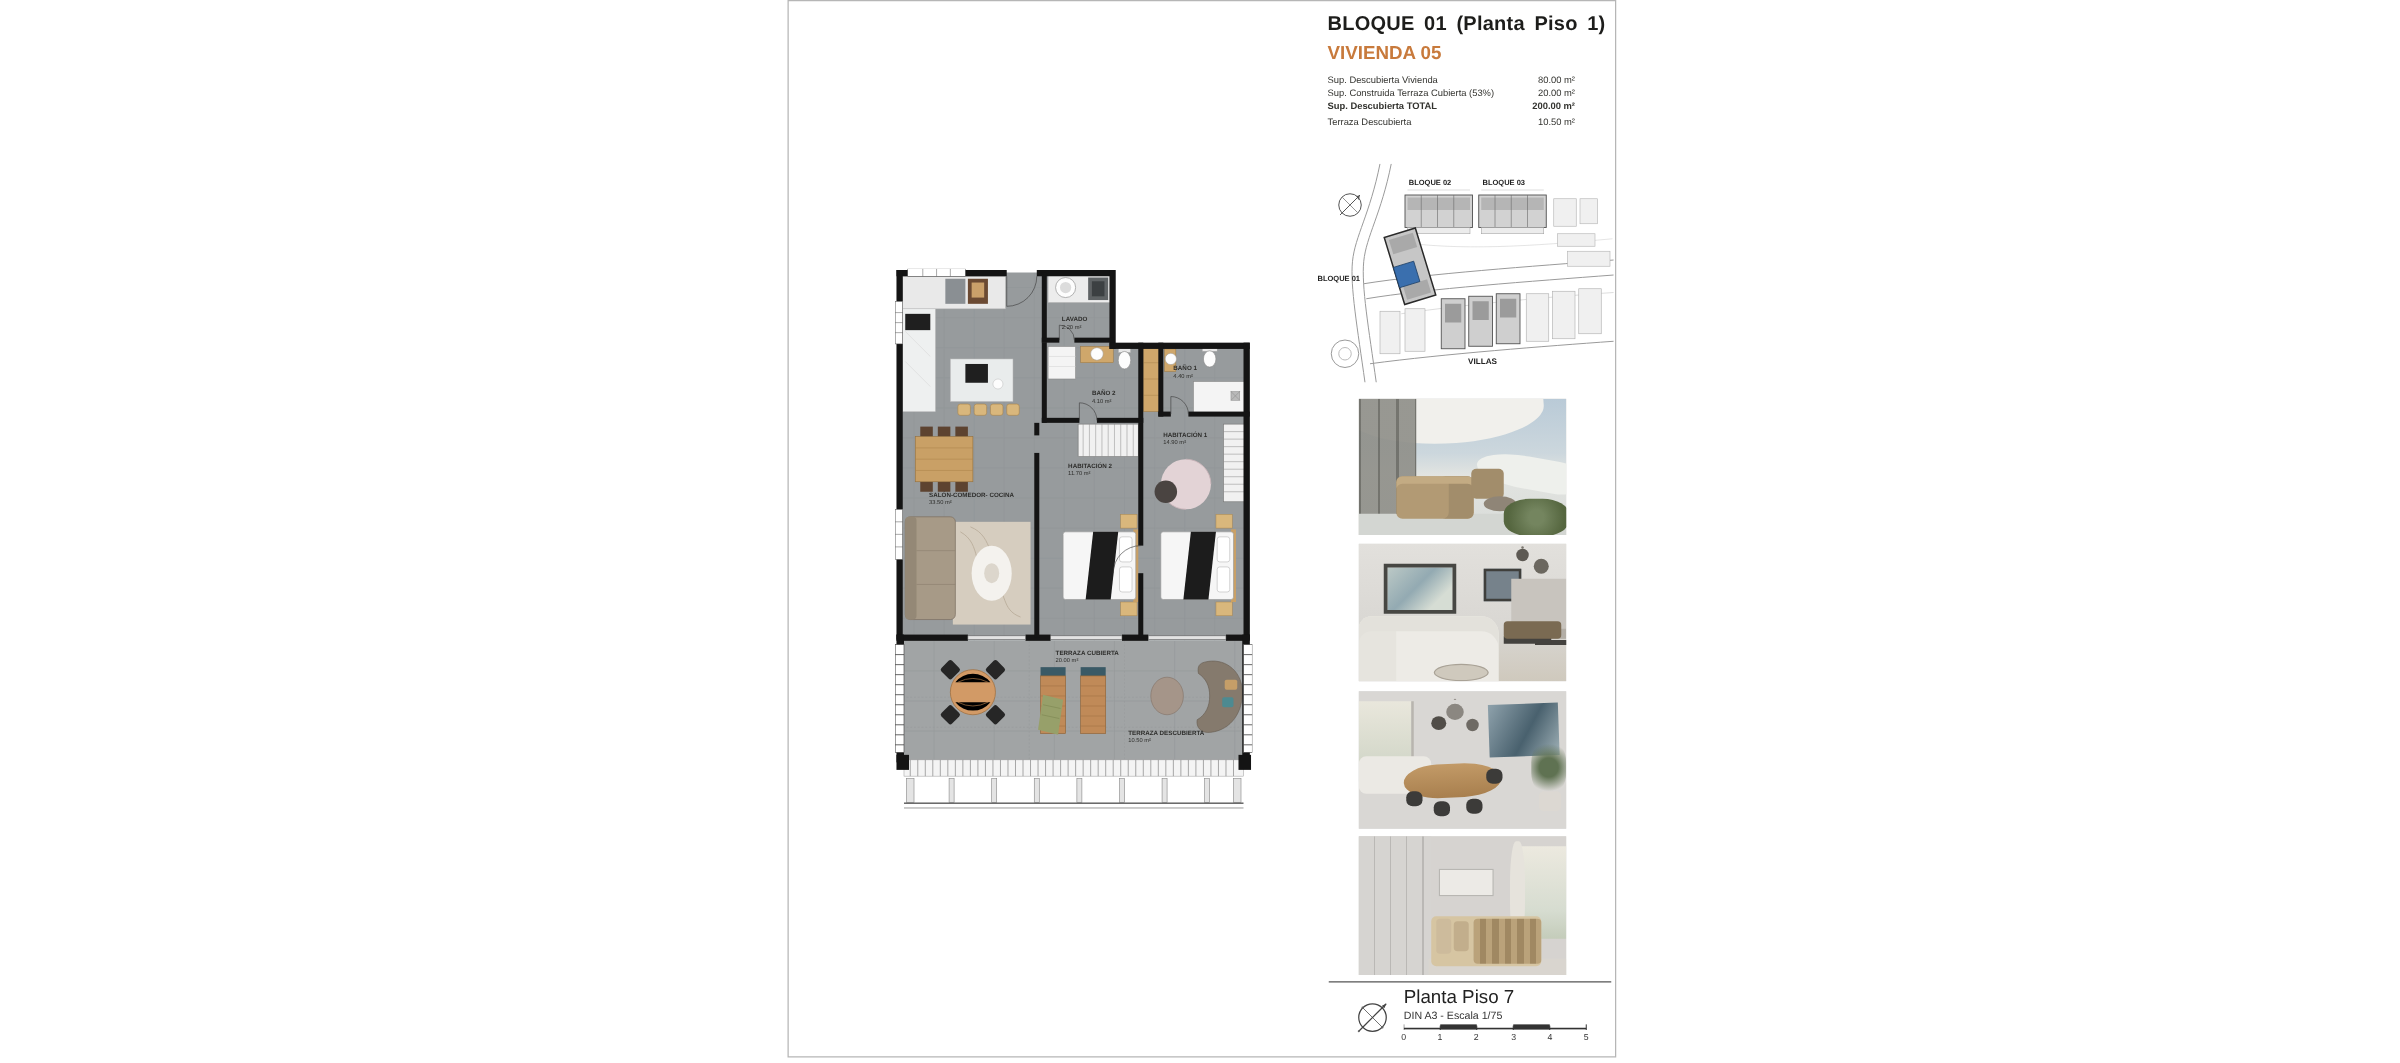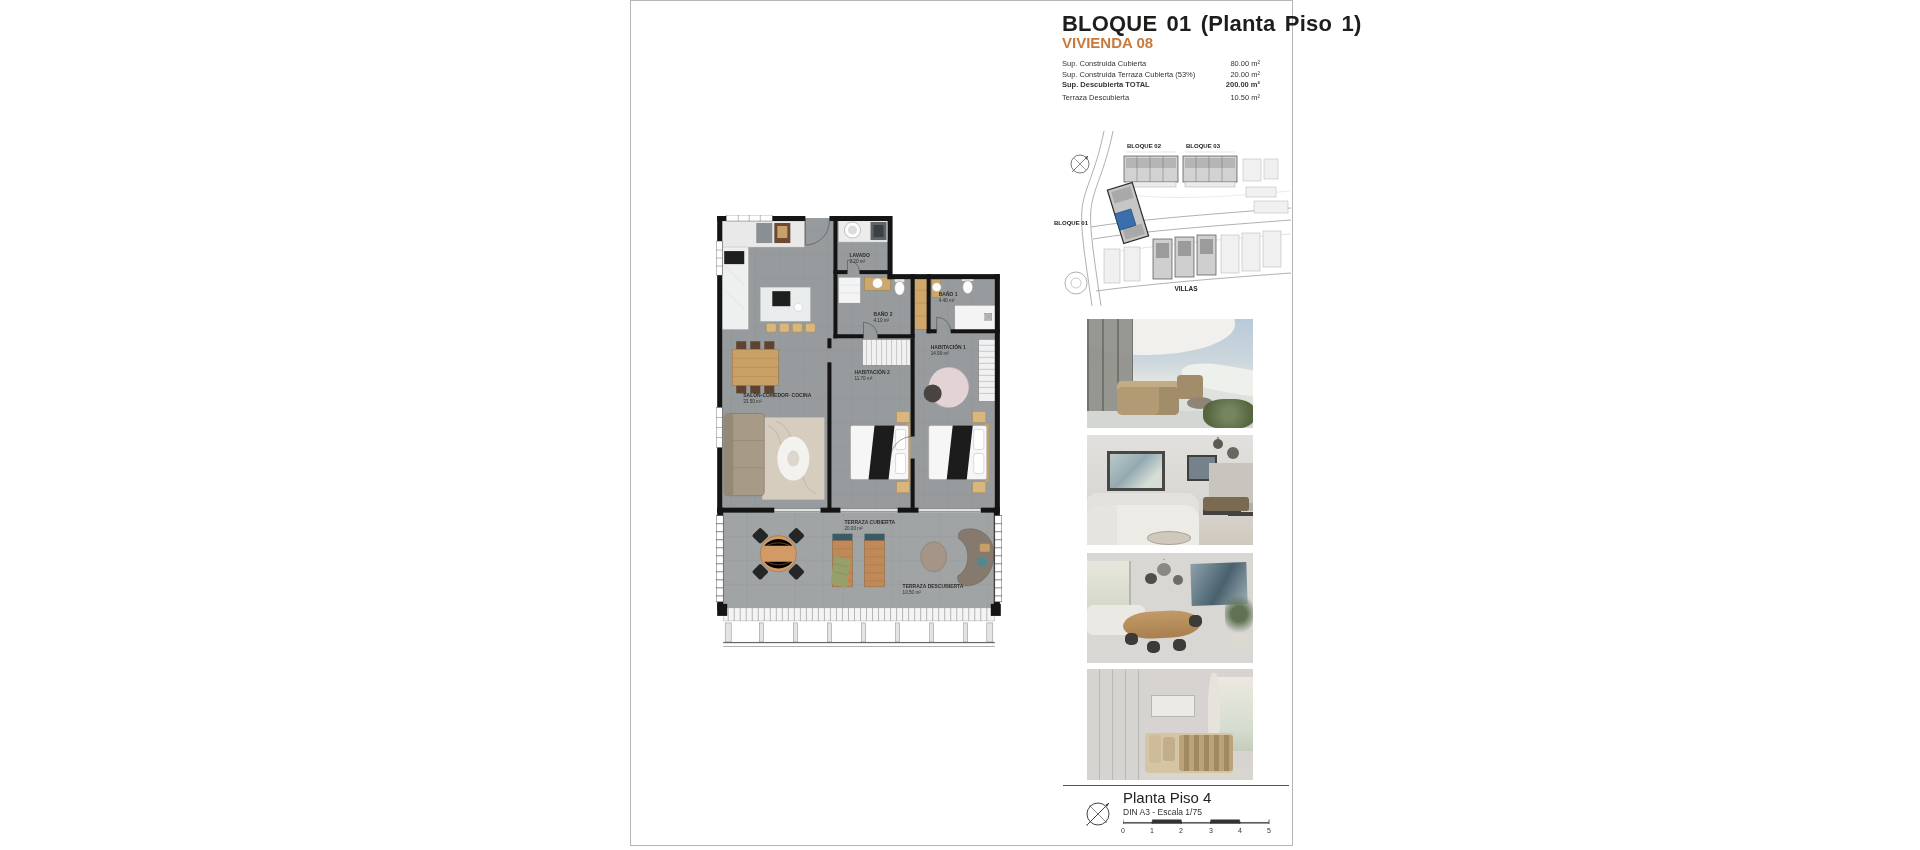--- a/index.html
+++ b/index.html
@@ -1,21 +1,21 @@
 <!DOCTYPE html>
 <html><head>
 <meta charset="utf-8">
 <style>
   html,body{margin:0;padding:0;background:#ffffff;}
   body{width:1920px;height:850px;position:relative;overflow:hidden;
        font-family:"Liberation Sans",sans-serif;color:#1d1d1b;}
   .page{position:absolute;left:630px;top:0;width:661px;height:844px;
         background:#fff;border:1px solid #b6b6b6;}
   
-  .hdr-title{position:absolute;left:431px;top:10px;font-size:22px;font-weight:bold;
+  .hdr-title{position:absolute;left:431px;top:10px;font-size:16px;font-weight:bold;
              color:#1d1d1b;word-spacing:3px;letter-spacing:.2px;white-space:nowrap;}
   .hdr-sub{position:absolute;left:431px;top:33px;font-size:15px;font-weight:bold;color:#c87a3c;}
   .areas{position:absolute;left:431px;top:58px;width:198px;font-size:7.5px;color:#33332f;}
   .areas .row{display:flex;justify-content:space-between;line-height:10.5px;}
   .areas .row.total{font-weight:bold;}
   .areas .row.last{margin-top:2px;}
   
   .siteplan{position:absolute;left:415px;top:130px;width:245px;height:175px;}
   .siteplan text{font-family:"Liberation Sans",sans-serif;font-weight:bold;fill:#222;}
   
@@ -96,25 +96,25 @@
   .leg-sub{position:absolute;left:492px;top:806px;font-size:8.5px;color:#333;}
   .leg-bar{position:absolute;left:492px;top:817px;width:148px;height:8px;}
   .leg-num{position:absolute;top:826px;font-size:7px;color:#333;transform:translateX(-50%);}
 </style>
 </head>
 <body>
 
 <div class="page">
 
   <div class="hdr-title">BLOQUE 01 (Planta Piso 1)</div>
-  <div class="hdr-sub" style="color: rgb(200, 122, 60);">VIVIENDA 08</div>
+  <div class="hdr-sub" style="color: rgb(200, 122, 60);">VIVIENDA 05</div>
 
   <div class="areas">
     <div class="row">
-      <span>Sup. Construida Cubierta</span>
+      <span>Sup. Descubierta Vivienda</span>
       <span>80.00 m²</span>
     </div>
     <div class="row">
       <span>Sup. Construida Terraza Cubierta (53%)</span>
       <span>20.00 m²</span>
     </div>
     <div class="row total">
       <span>Sup. Descubierta TOTAL</span>
       <span>200.00 m²</span>
     </div>
@@ -496,21 +496,21 @@
   <div class="leg-line"></div>
   <svg class="leg-compass" viewBox="0 0 34 34">
     <circle cx="17" cy="17" r="11" fill="none" stroke="#444" stroke-width="1"></circle>
     <path d="M6,28 L28,6" stroke="#444" stroke-width="1"></path>
     <path d="M9,9 L25,25" stroke="#444" stroke-width="0.6"></path>
     <polygon points="28,6 24.5,7.5 26.5,9.5" fill="#444"></polygon>
     <circle cx="6" cy="28" r="0.8" fill="#666"></circle>
       <circle cx="25" cy="25" r="0.8" fill="#666"></circle>
       <circle cx="9" cy="9" r="0.8" fill="#666"></circle>
   </svg>
-  <div class="leg-title">Planta Piso 4</div>
+  <div class="leg-title">Planta Piso 7</div>
   <div class="leg-sub">DIN A3 - Escala 1/75</div>
   <svg class="leg-bar" viewBox="0 0 148 8">
     <rect x="0" y="4.2" width="146" height="1.3" fill="#333"></rect>
     <rect x="29.2" y="1.5" width="29.2" height="4" fill="#333"></rect>
     <rect x="87.6" y="1.5" width="29.2" height="4" fill="#333"></rect>
     <path d="M0,1.5V6 M29.2,2.5V6 M58.4,2.5V6 M87.6,2.5V6 M116.8,2.5V6 M146,1.5V6" stroke="#333" stroke-width="0.8"></path>
   </svg>
   <span class="leg-num" style="left:492px">0</span>
   <span class="leg-num" style="left:521px">1</span>
   <span class="leg-num" style="left:550px">2</span>

